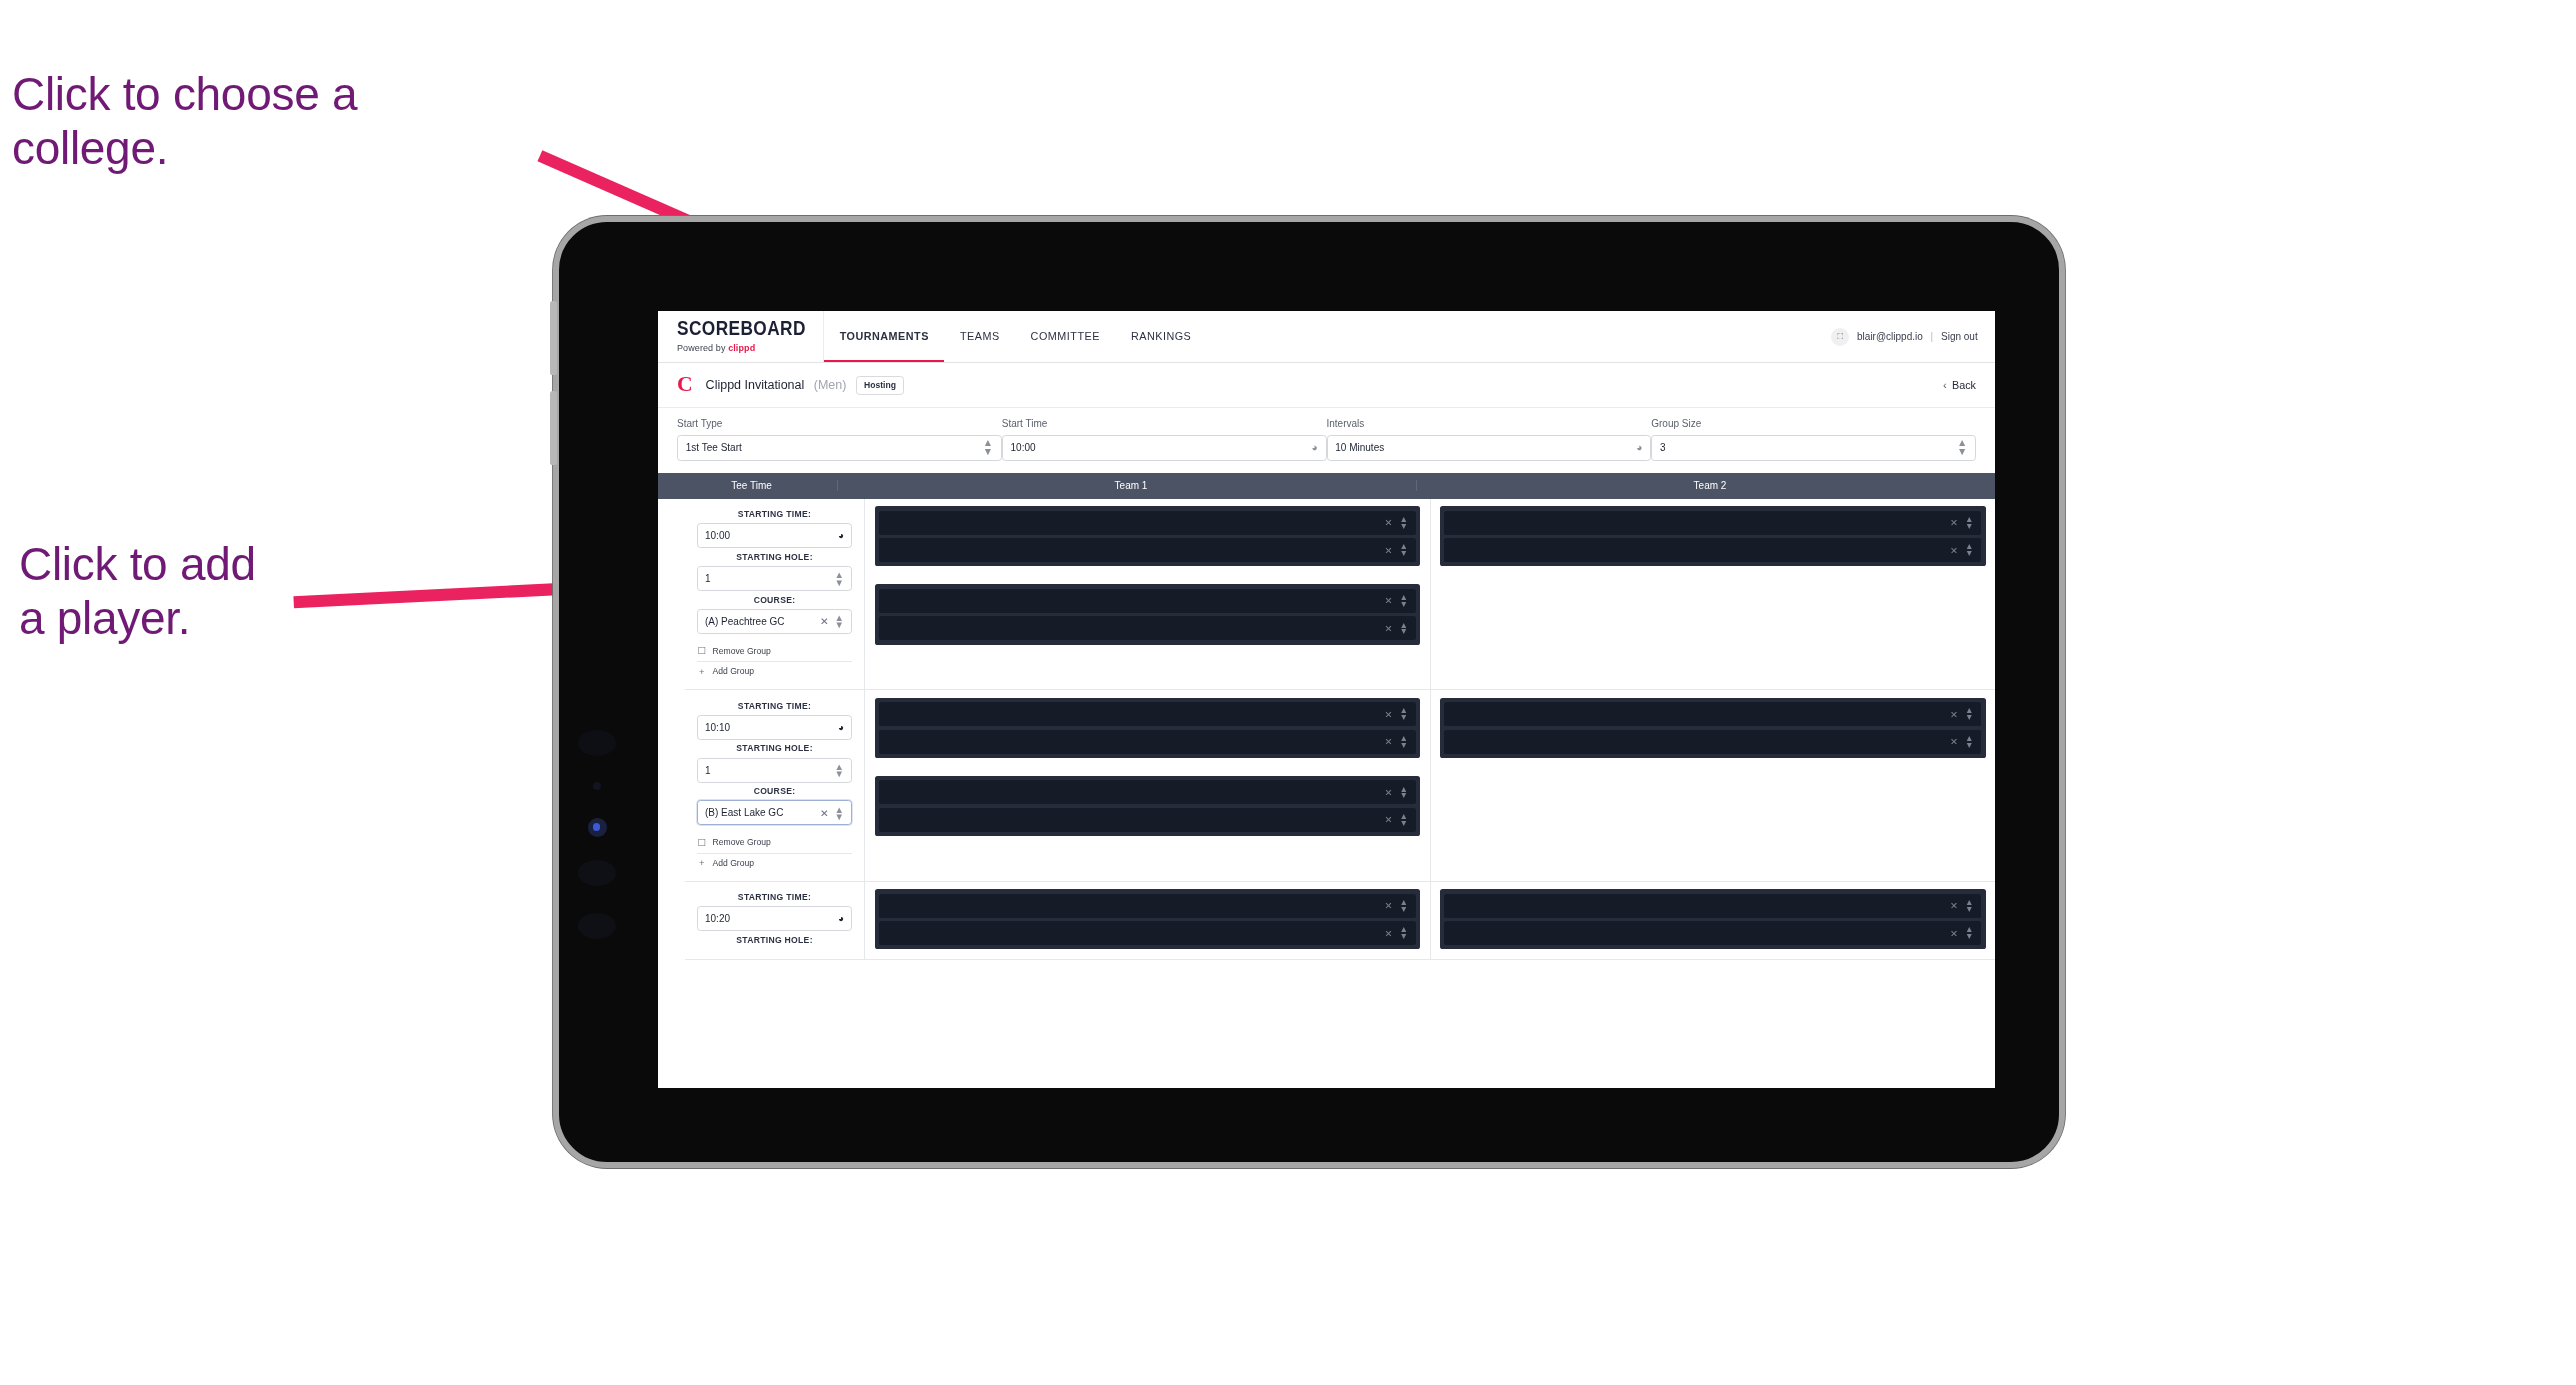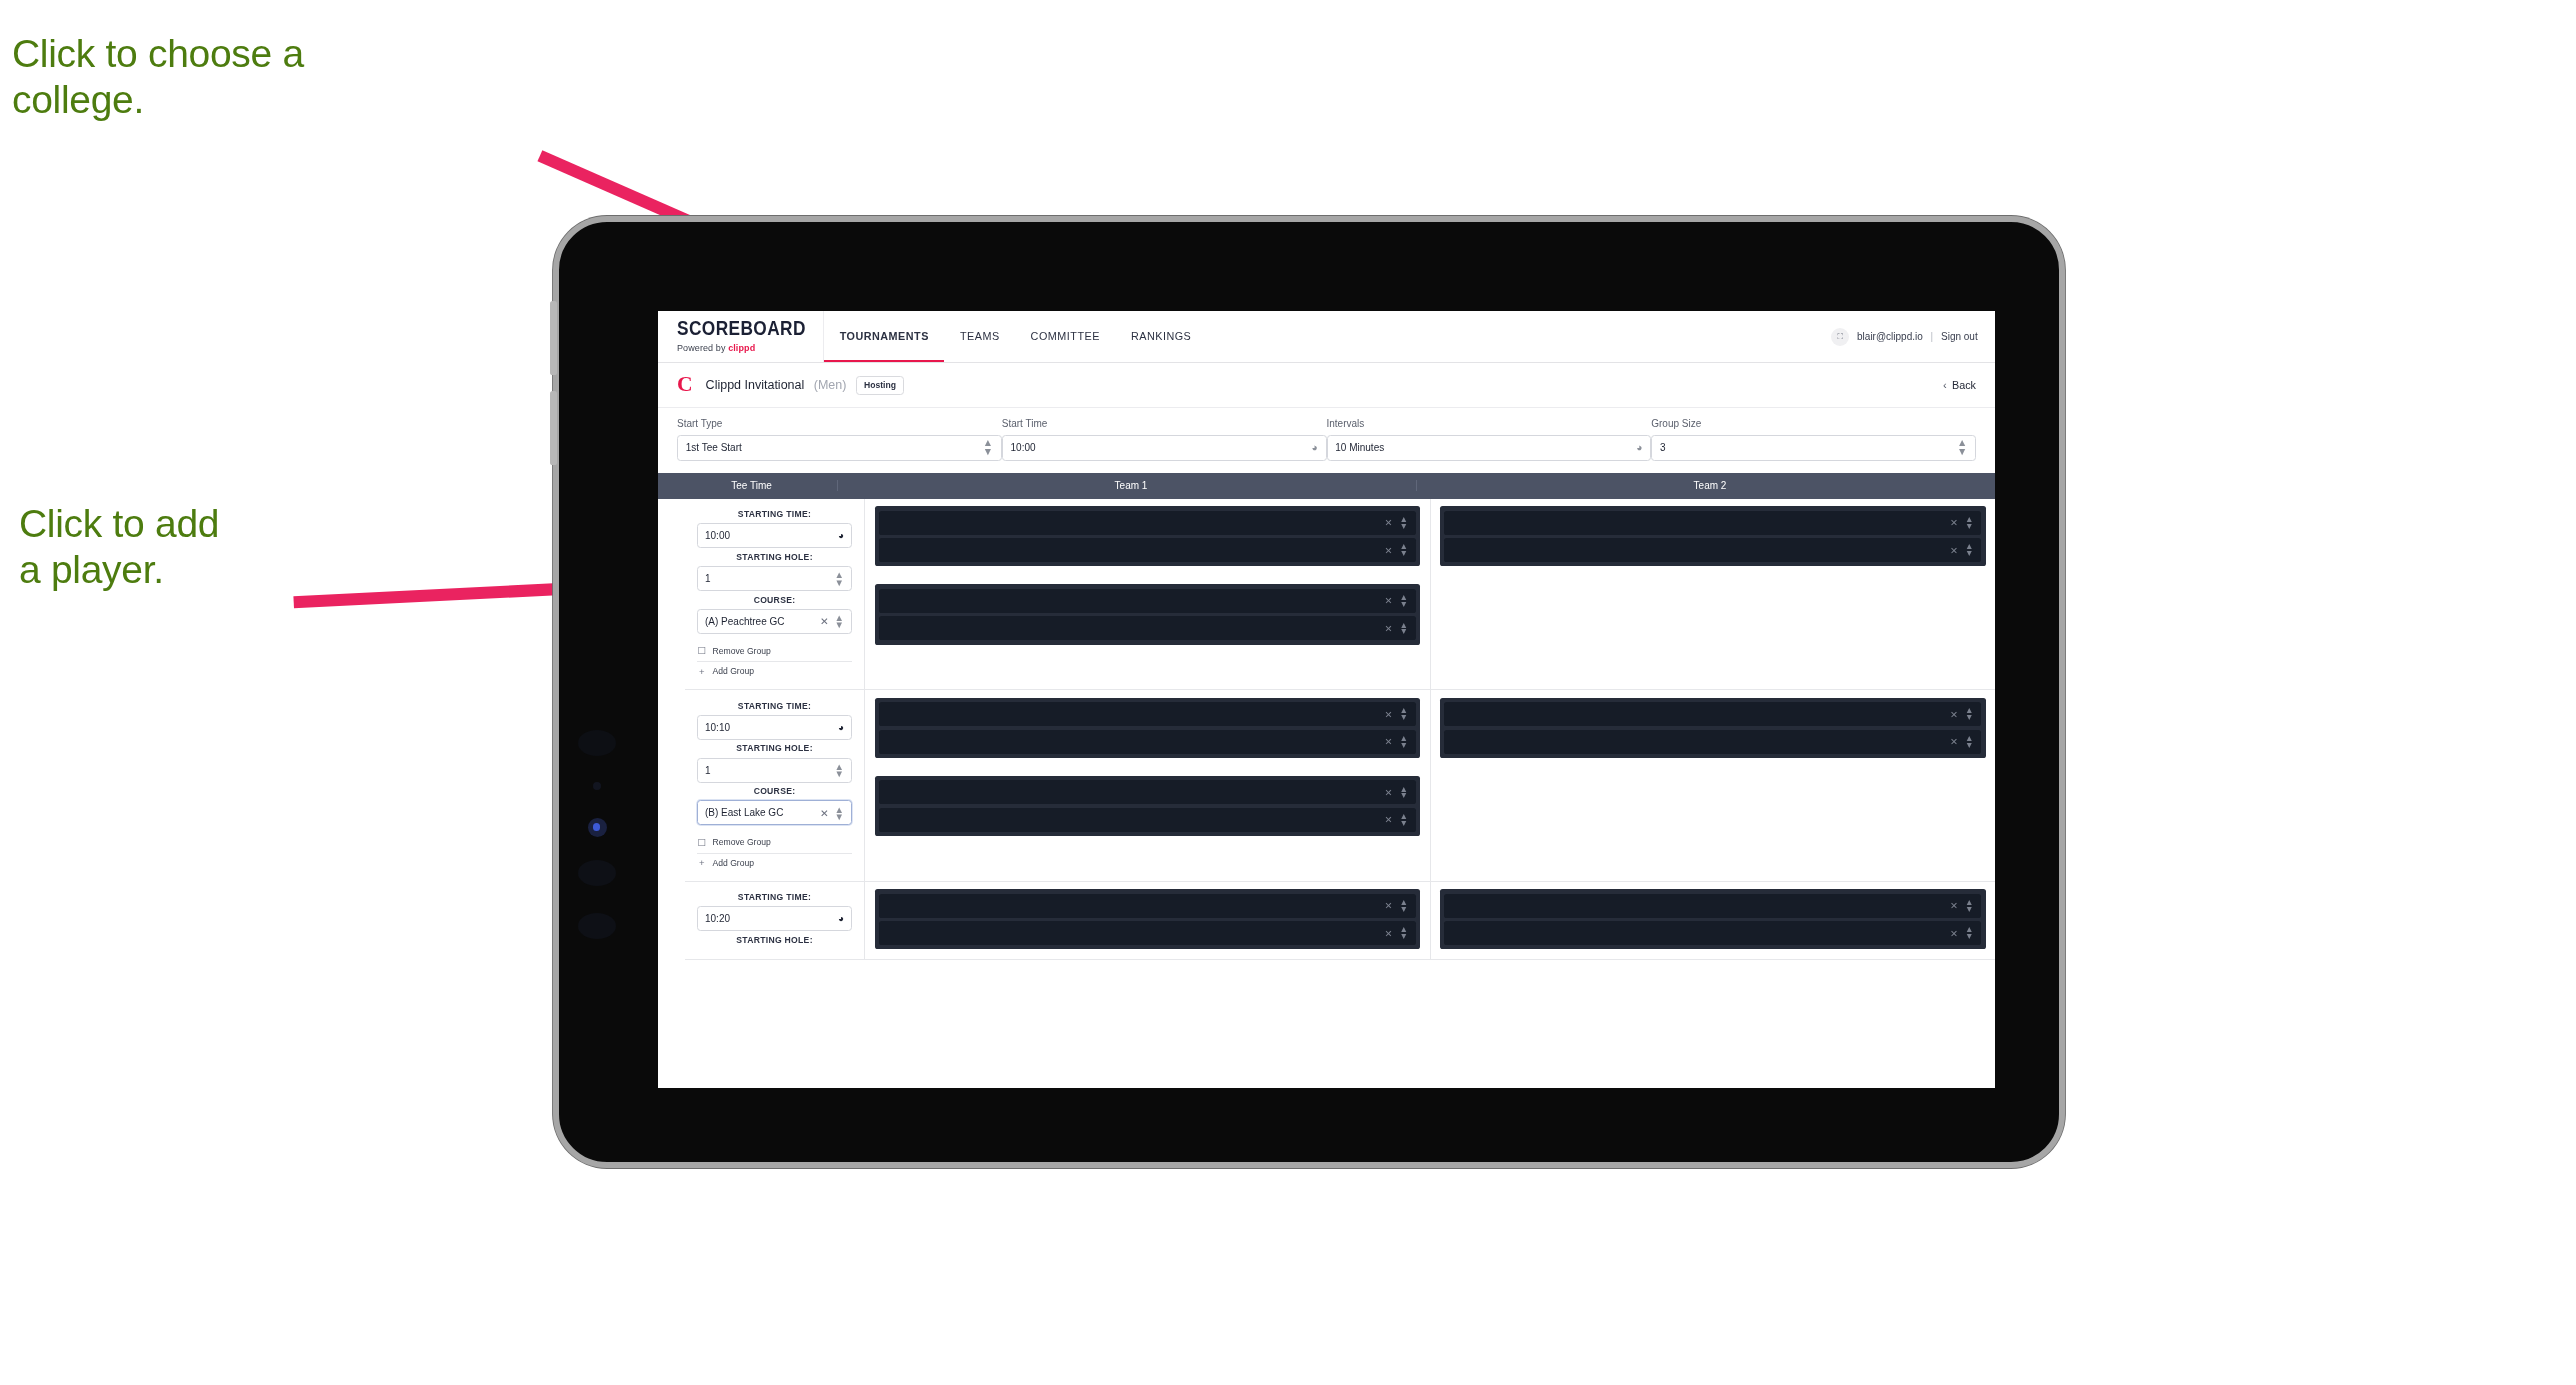--- a/index.html
+++ b/index.html
@@ -6,26 +6,27 @@
   html, body {
     width: 2576px; height: 1386px;
     background: #ffffff;
     font-family: "Liberation Sans", sans-serif;
     overflow: hidden;
   }
 
   
   .annotation {
     position: absolute;
-    font-size: 39px;
+    font-size: 46px;
     line-height: 1.18;
-    color: #4d7c0f;
+    color: #701a75;
     font-family: "Liberation Sans", sans-serif;
     white-space: pre-line;
     letter-spacing: -0.3px;
+    margin-top: 36px;
   }
   #ann-college { left: 12px; top: 31px; }
   #ann-player  { left: 19px; top: 501px; }
 
   .arrow-svg { position: absolute; left: 0; top: 0; width: 2576px; height: 1386px; pointer-events: none; }
 
   
   #tablet {
     position: absolute;
     left: 553px; top: 216px;

